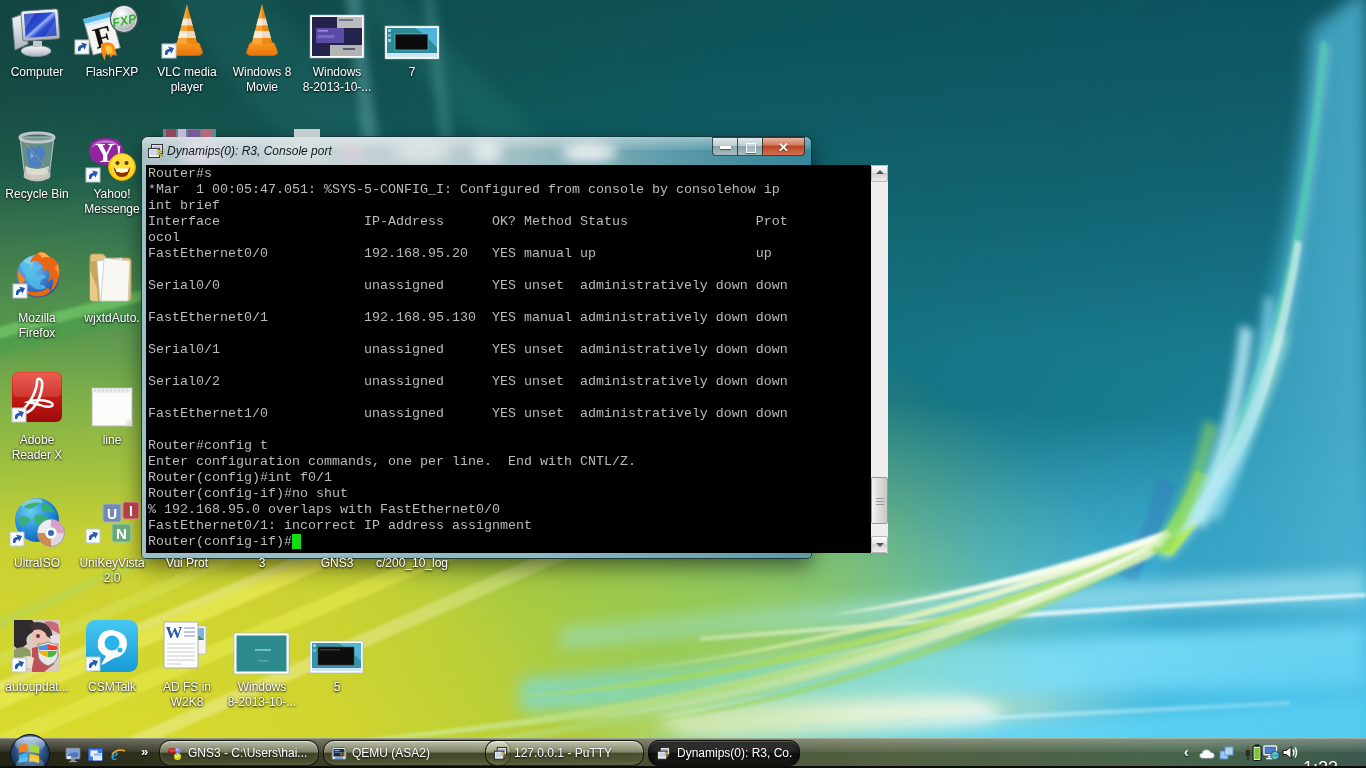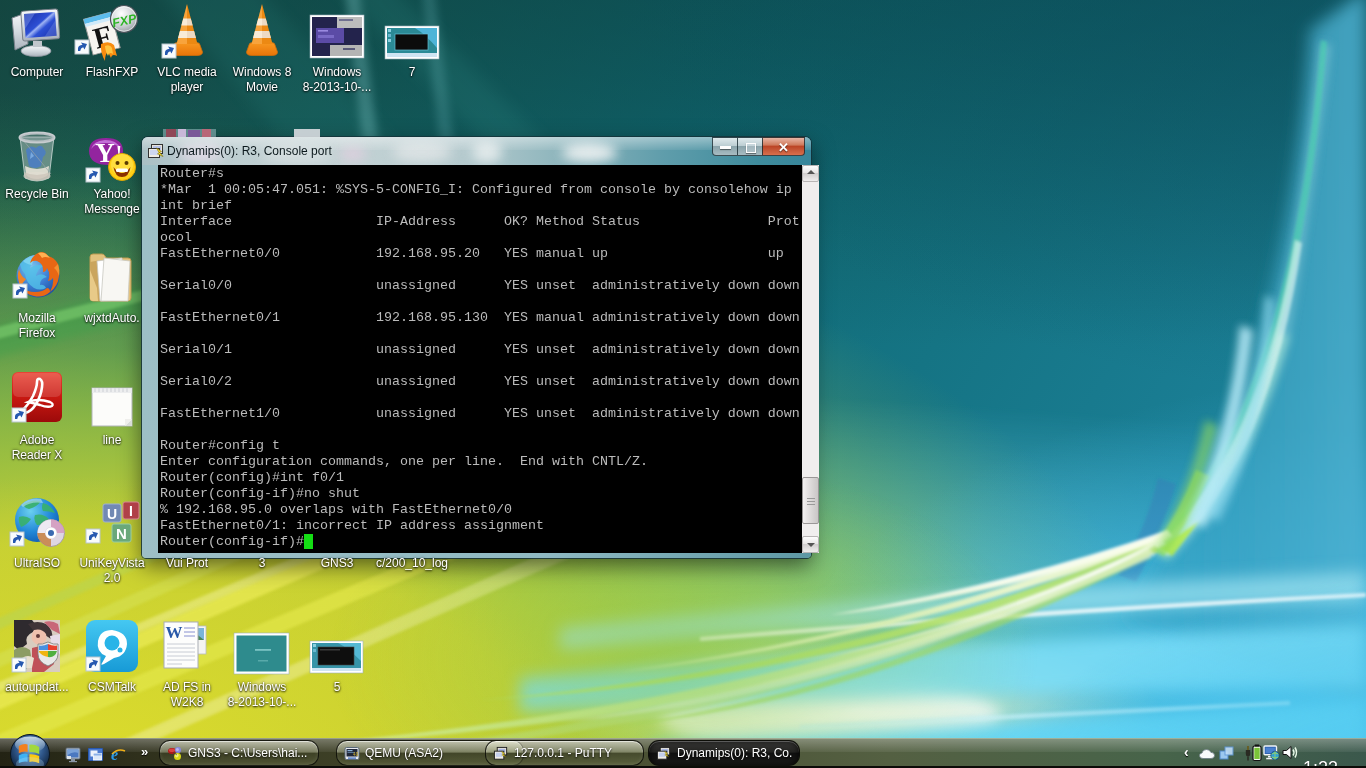--- a/index.html
+++ b/index.html
@@ -12,35 +12,35 @@
 #win{position:absolute;left:142px;top:137px;width:669px;height:421px;
   border-radius:6px 6px 4px 4px;
   background:linear-gradient(to right,#9dbfc6,#8fb9c2 60%,#5d98a4);
   box-shadow:0 0 0 1px rgba(20,50,58,.85),0 8px 22px rgba(0,0,0,.55);}
 #titlebar{position:absolute;left:0;top:0;right:0;height:28px;border-radius:6px 6px 0 0;
   background:linear-gradient(to right,#a9bfc4 0%,#bccdd0 10%,#c4d3d5 30%,#b5cace 48%,#8fb6bd 62%,#5f9dab 78%,#3f8c9d 92%,#37869b 100%);
   overflow:hidden;}
 #titlebar:after{content:"";position:absolute;left:0;top:0;right:0;height:13px;
   background:linear-gradient(to bottom,rgba(255,255,255,.42),rgba(255,255,255,.08));}
 .blob{position:absolute;border-radius:50%;filter:blur(6px);opacity:.55;}
-#title-txt{position:absolute;left:25px;top:7px;font-size:12px;color:#0d1a1e;z-index:5;}
+#title-txt{position:absolute;left:25px;top:7px;font-size:12px;color:#0d1a1e;z-index:5;font-style:italic;}
 #title-ico{position:absolute;left:6px;top:6px;z-index:5;}
 
 #winbtns{position:absolute;right:6px;top:0;width:93px;height:19px;z-index:6;}
 .wb{position:absolute;top:0;height:19px;border:1px solid rgba(20,40,46,.8);box-sizing:border-box;}
 #wb-min{left:0;width:26px;border-radius:0 0 0 4px;
   background:linear-gradient(to bottom,#dfe9ec 0%,#bcced3 45%,#8ba4ab 50%,#a8bcc2 100%);}
 #wb-max{left:25px;width:26px;
   background:linear-gradient(to bottom,#dfe9ec 0%,#bcced3 45%,#8ba4ab 50%,#a8bcc2 100%);}
 #wb-cls{left:50px;width:43px;border-radius:0 0 4px 0;
   background:linear-gradient(to bottom,#e8b5a5 0%,#d07c5e 40%,#bc4526 50%,#c85c3c 75%,#d96f4c 100%);}
 .wb span{position:absolute;left:0;right:0;top:2px;text-align:center;color:#fff;
   font-size:11px;font-weight:bold;text-shadow:0 1px 1px rgba(0,0,0,.6);}
 
-#client{position:absolute;left:16px;top:28px;width:661px;height:388px;background:#000;}
+#client{position:absolute;left:4px;top:28px;width:742px;height:388px;background:#000;}
 #console{margin:0;position:absolute;left:2px;top:1px;
   font-family:"Liberation Mono",monospace;font-size:13.33px;line-height:16px;
   color:#bbbbbb;letter-spacing:0;}
 #cursor{display:inline-block;width:9px;height:15px;background:#14dd14;vertical-align:-4px;}
 
 #sbar{position:absolute;right:0;top:0;width:17px;height:388px;background:#f0eeee;}
 .sbtn{position:absolute;left:0;width:17px;height:17px;
   background:linear-gradient(to bottom,#fdfdfd,#e8e6e6 45%,#d2cfcf 50%,#efeded);
   border:1px solid #b8b5b5;box-sizing:border-box;border-radius:2px;}
 #sthumb{position:absolute;left:0;top:312px;width:17px;height:47px;
@@ -636,21 +636,21 @@
           <ellipse cx="5" cy="5" rx="4" ry="3" fill="#b01818"></ellipse>
           <ellipse cx="5" cy="4.2" rx="3.2" ry="1.8" fill="#d84040"></ellipse>
           <circle cx="11" cy="4" r="3" fill="#8888e0"></circle>
           <circle cx="10.4" cy="3.4" r="1.5" fill="#b8b8f0"></circle>
           <circle cx="10.5" cy="10.5" r="3.5" fill="#d8d816"></circle>
           <circle cx="9.8" cy="9.6" r="1.8" fill="#f0f080"></circle>
           <line x1="6" y1="6" x2="10" y2="9" stroke="#444" stroke-width=".7"></line>
         </svg>
     <span class="tb-txt" style="width:124px">GNS3 - C:\Users\hai...</span>
       </div>
-  <div class="tbtn" id="tb2" style="left:336px;width:188px">
+  <div class="tbtn" id="tb2" style="left:323px;width:188px">
     <svg class="tb-ico" viewBox="0 0 16 16">
           <rect x="1" y="1.5" width="14" height="12" rx="1.5" fill="#e8eaf0" stroke="#5a6a7a" stroke-width="1"></rect>
           <rect x="2.5" y="3" width="11" height="7.5" fill="#20283a"></rect>
           <rect x="3.5" y="4" width="5" height="1.2" fill="#8ab0d8"></rect>
           <rect x="3.5" y="6" width="7" height="1" fill="#5a7898"></rect>
           <rect x="4" y="11.5" width="8" height="1.2" fill="#3a6ac0"></rect>
           <text x="9" y="10" font-size="4.5" fill="#d8b830" font-family="Liberation Mono,monospace">49</text>
         </svg>
     <span class="tb-txt" style="width:122px">QEMU (ASA2)</span>
       </div>

